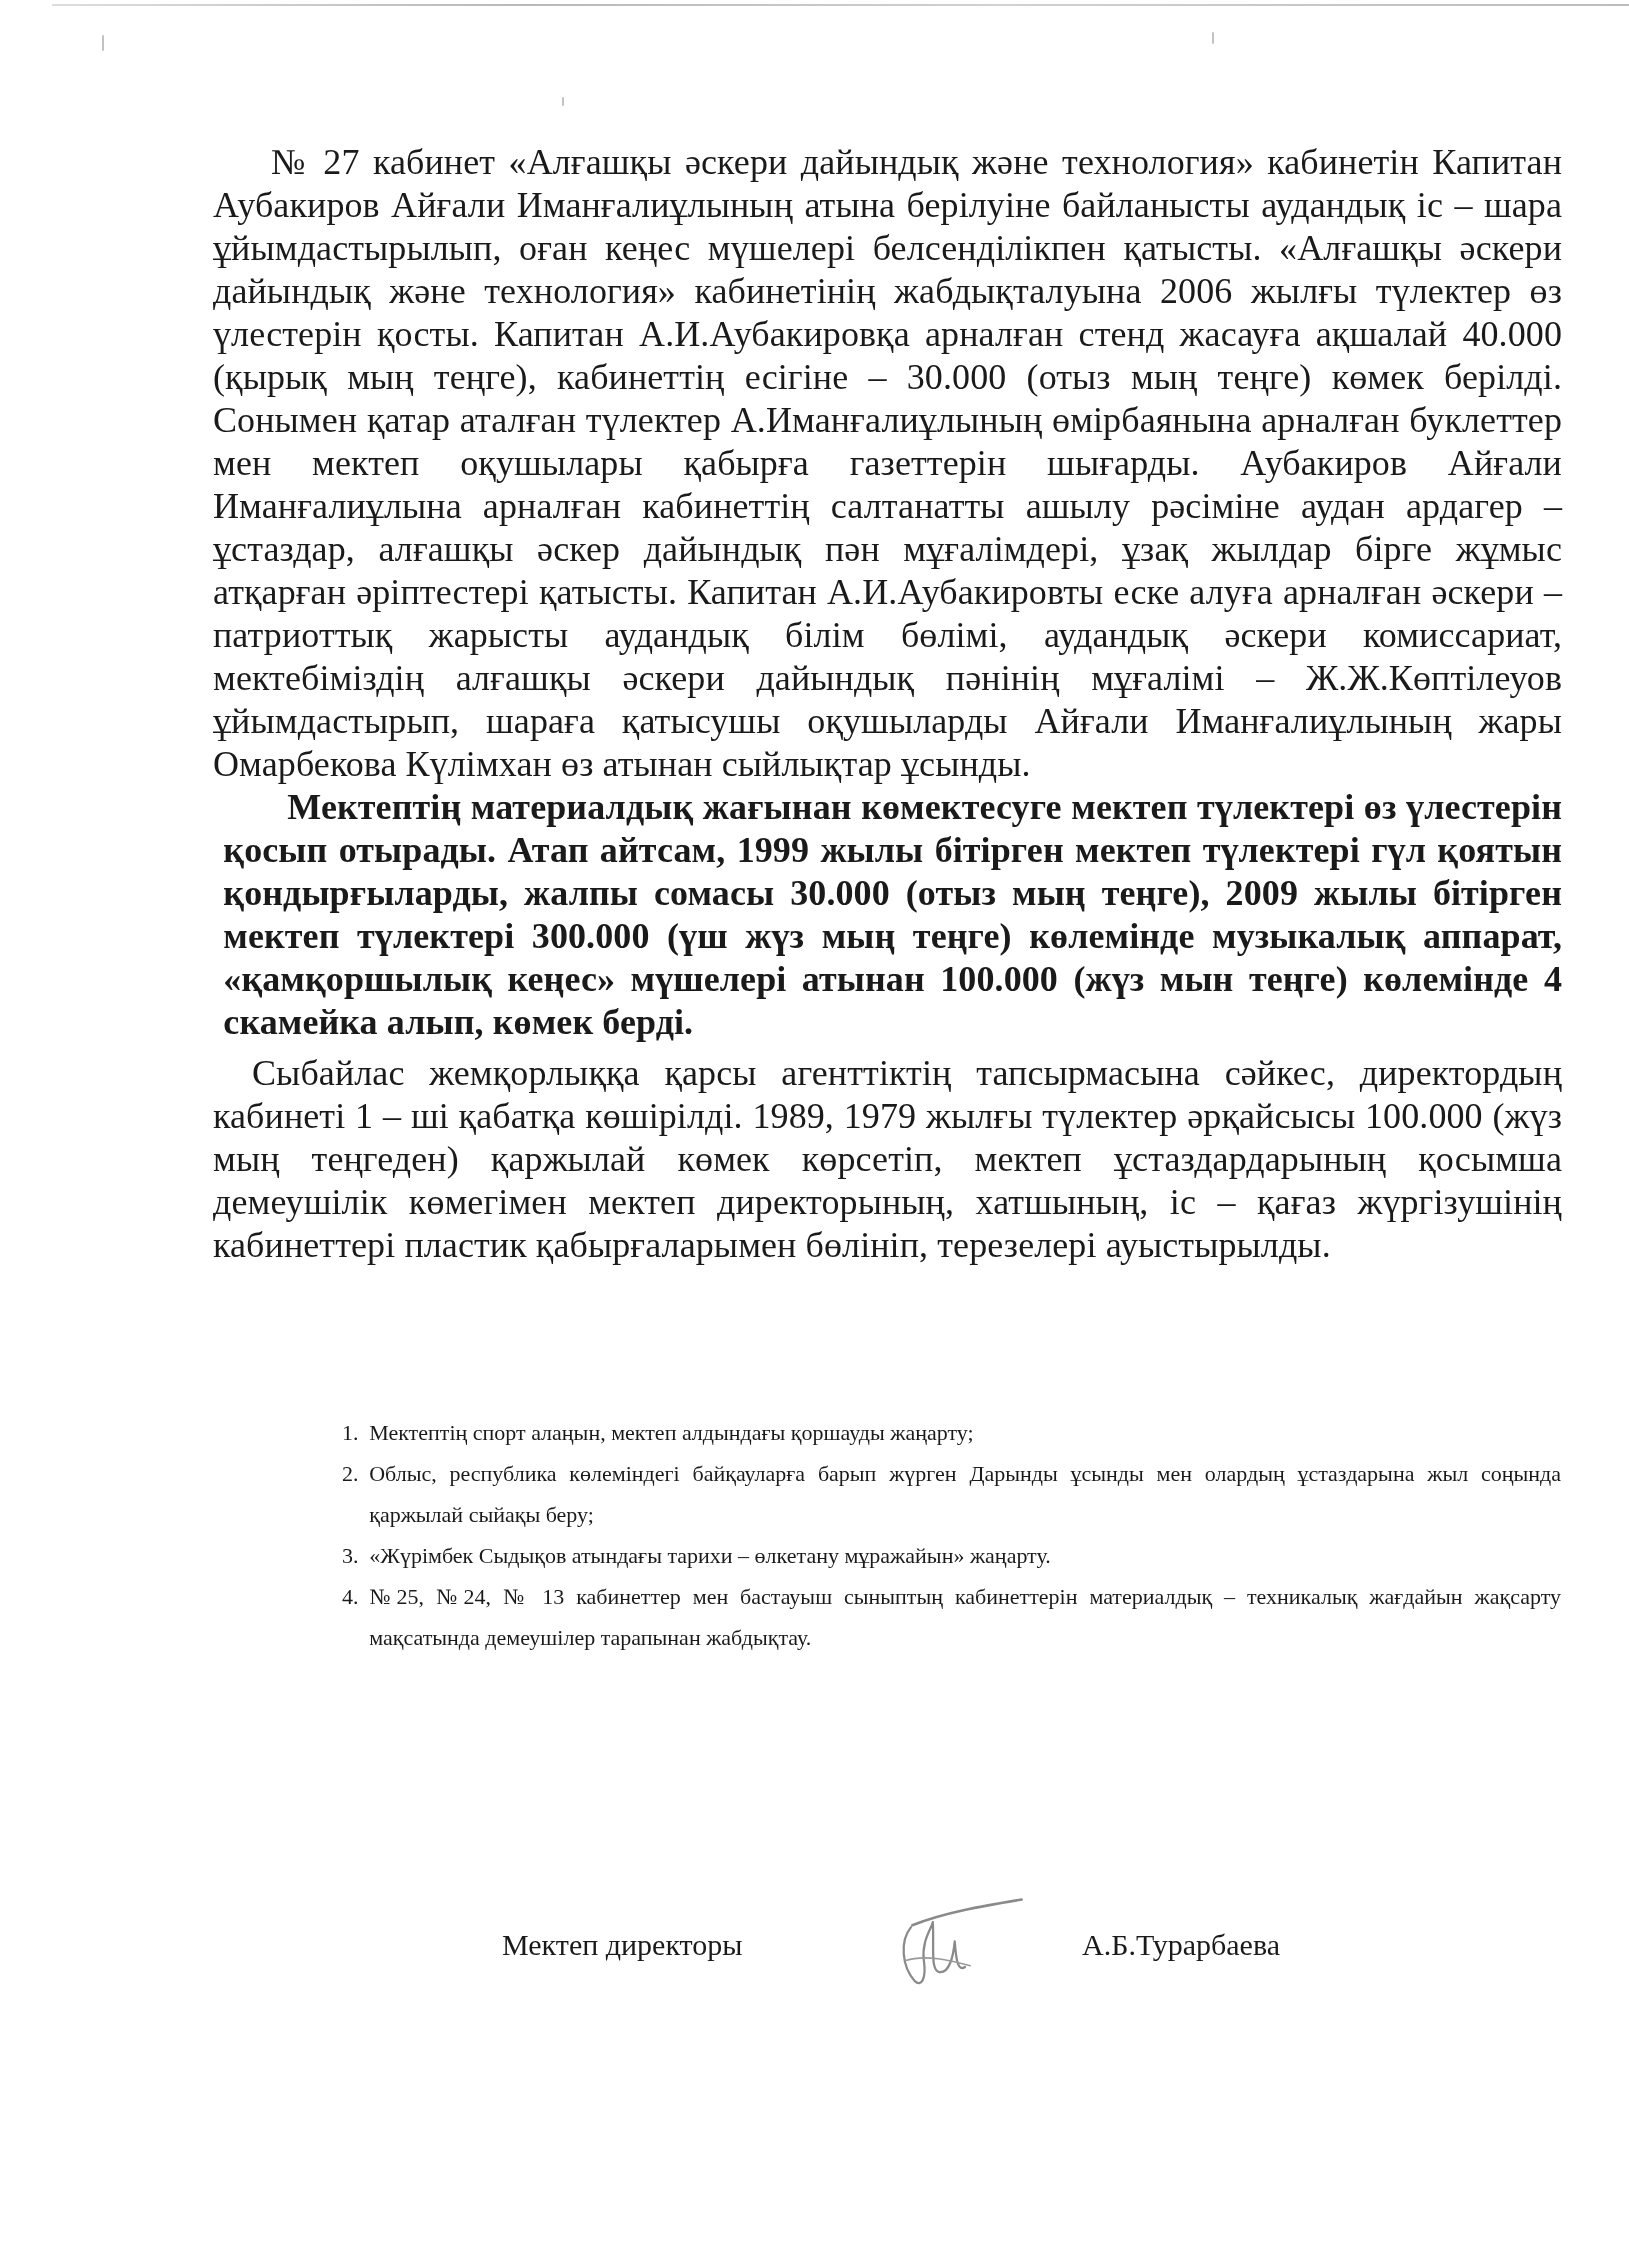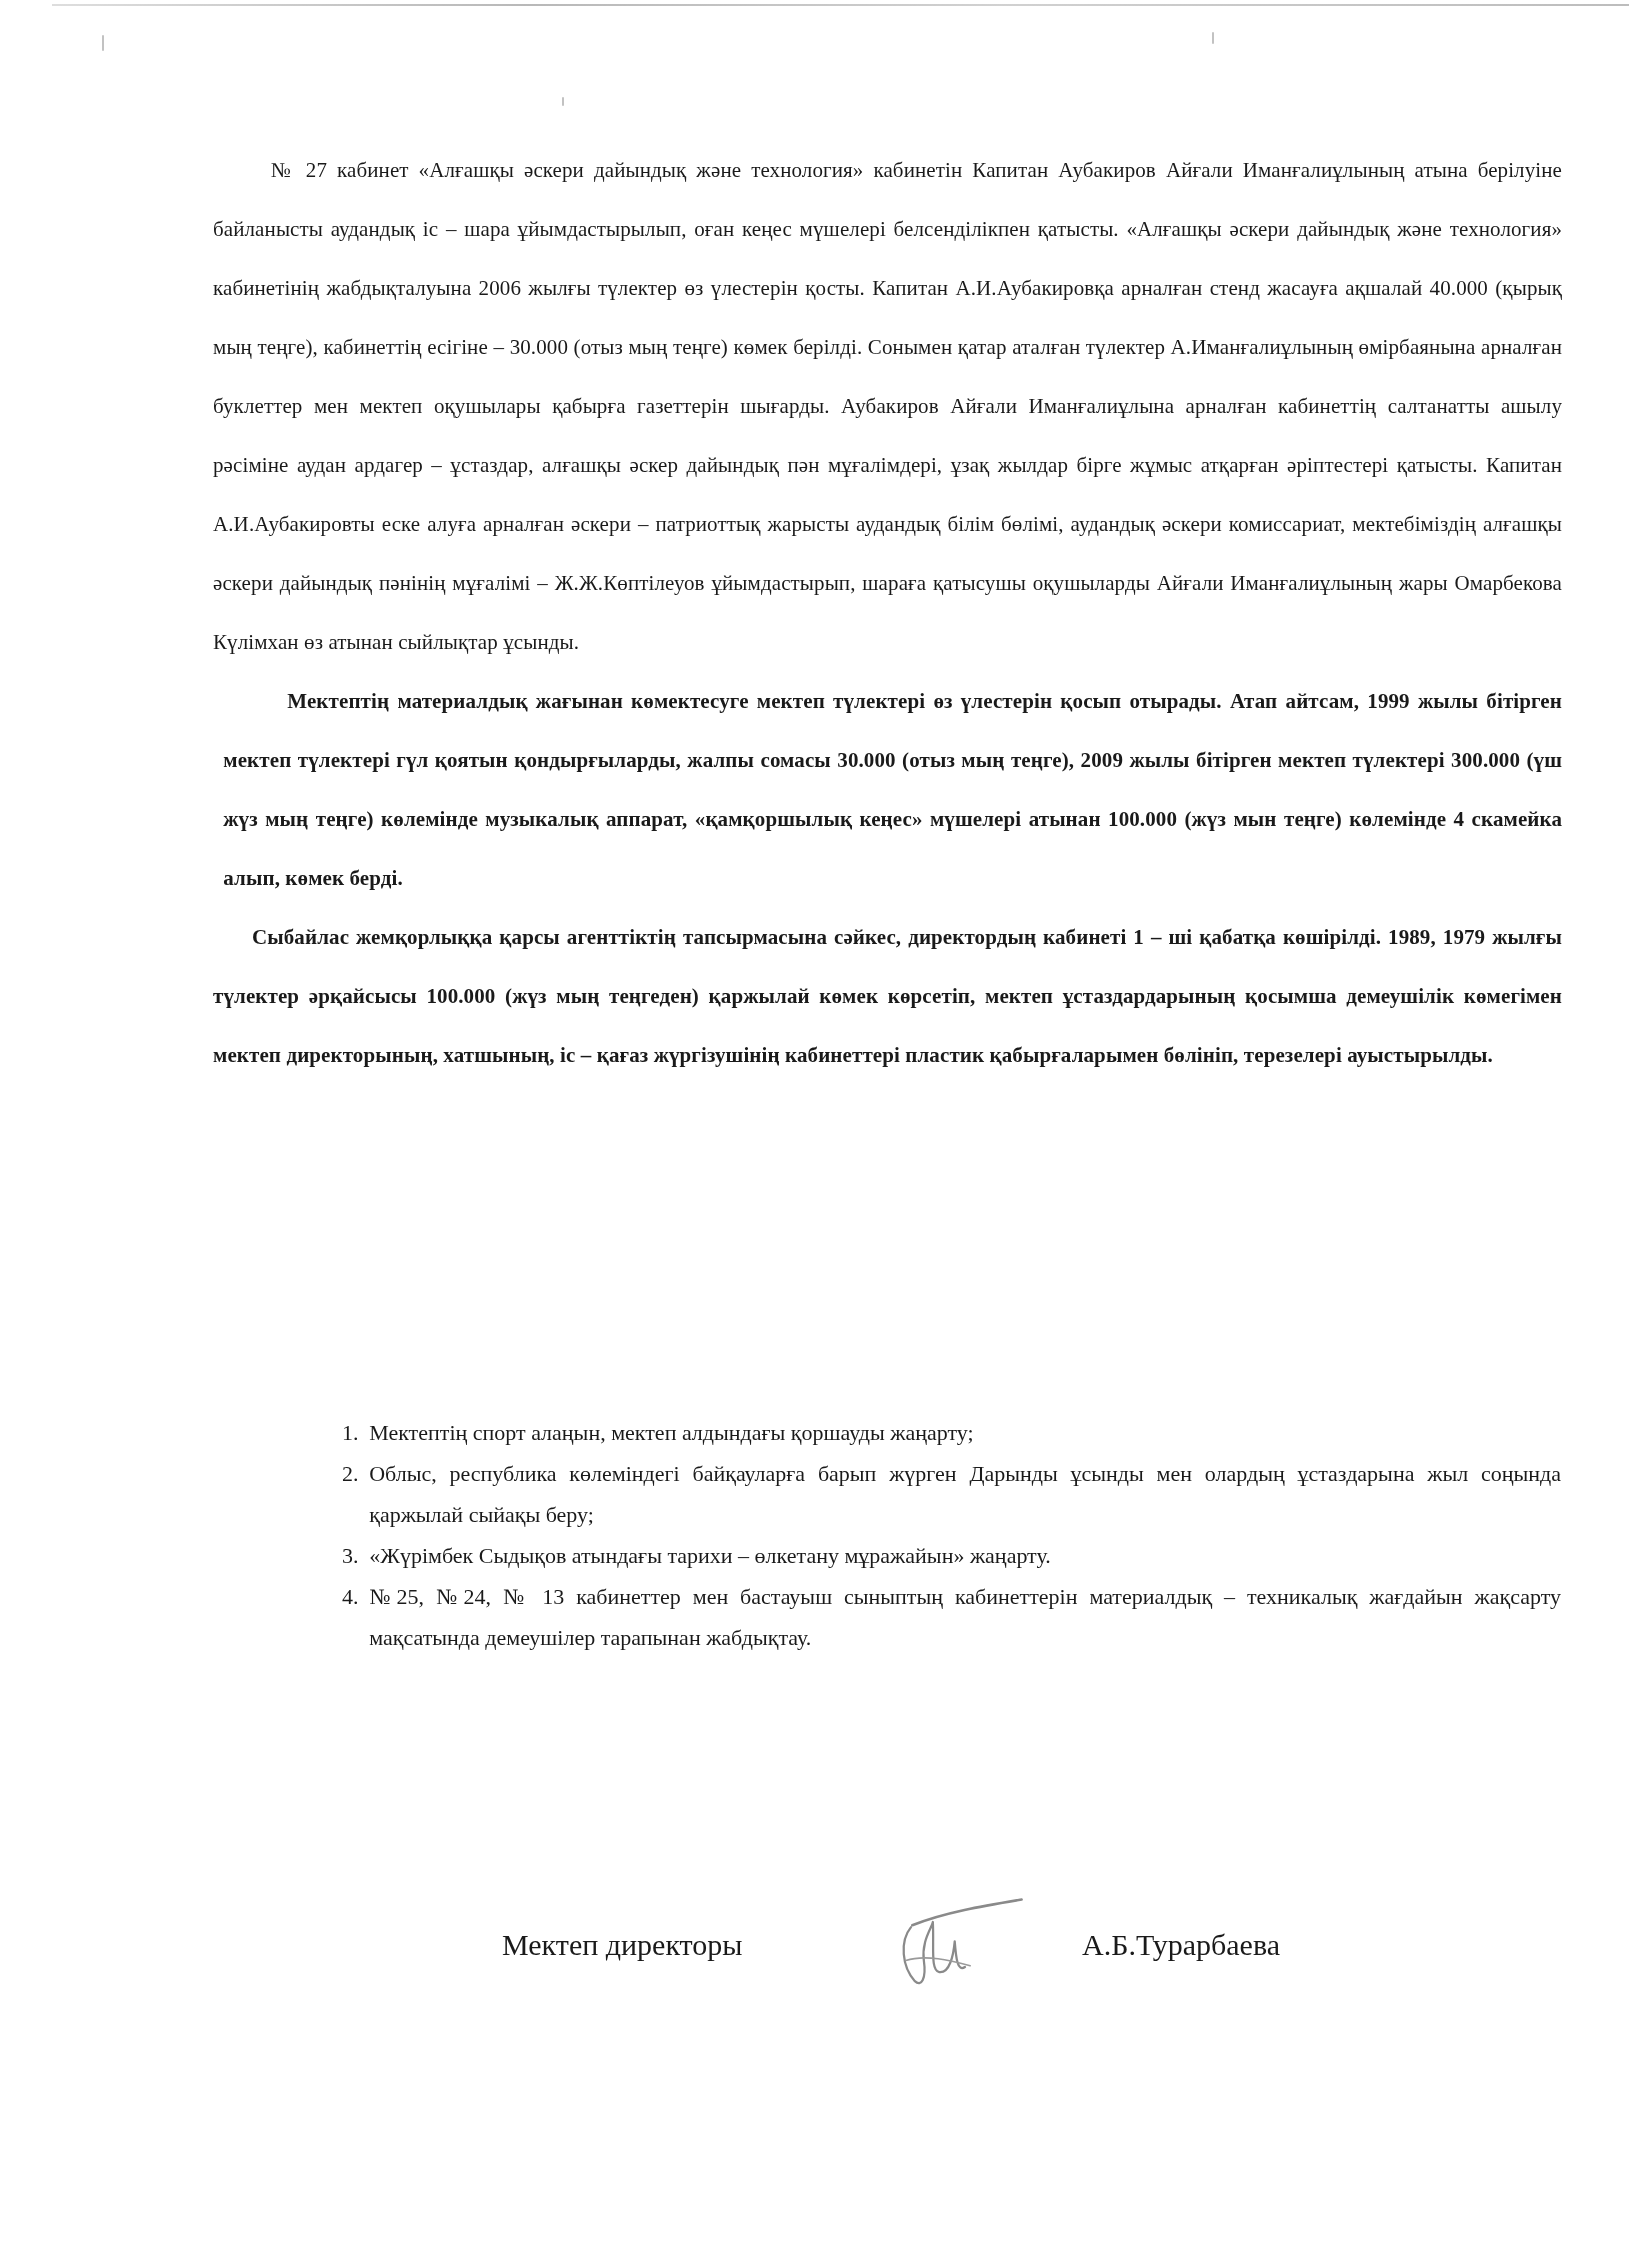--- a/index.html
+++ b/index.html
@@ -2,25 +2,25 @@
 <html style="font-size:10.3px"><head>
 <meta charset="utf-8">
 <style>
   html, body { margin: 0; padding: 0; background: #ffffff; }
   body { width: 1630px; height: 2261px; position: relative; overflow: hidden;
          font-family: "Liberation Serif", "DejaVu Serif", serif; color: #1a1a1a; }
   .scan-edge { position: absolute; left: 52px; right: 0; top: 3.9px; height: 1.9px;
                background: linear-gradient(90deg, #cfcfcf, #9a9a9a 30%, #bdbdbd 60%, #a0a0a0); opacity: .7; }
   .speck { position: absolute; width: 1.9px; background: #9a9a9a; border-radius: 1.3px; opacity: .6; }
   .page { position: absolute; left: 213px; top: 141px; width: 1349px; }
-  p.para { margin: 0; font-size: 21px; line-height: 59px; text-align: justify;
+  p.para { margin: 0; font-size: 36px; line-height: 43px; text-align: justify;
            text-align-last: left; letter-spacing: 0.1px; }
   p.p1 { text-indent: 58px; }
   p.p2 { text-indent: 64px; padding-left: 10.3px; margin-top: 0px; font-weight: bold; }
-  p.p3 { text-indent: 39px; margin-top: 0; font-weight: bold; }
+  p.p3 { text-indent: 39px; margin-top: 8px; }
   .list-block { position: absolute; left: 264px; top: 1409px; width: 1297px; }
   .list-intro { font-size: 30px; line-height: 40px; margin: 0; }
   ol.goals { margin: 2.6px 0 0 0; padding: 0 0 0 100px; font-size: 22px; line-height: 41px; }
   ol.goals li { text-align: justify; text-align-last: left; padding-left: 5.2px; }
   .sign-row { position: absolute; top: 1915px; left: 0; width: 1630px; height: 77px; font-size: 30px; }
   .sign-role { position: absolute; left: 502px; top: 13px; }
   .sign-name { position: absolute; left: 1082px; top: 13px; }
   .signature { position: absolute; left: 893px; top: -19.3px; width: 135px; height: 97px; }
 </style>
 </head>

